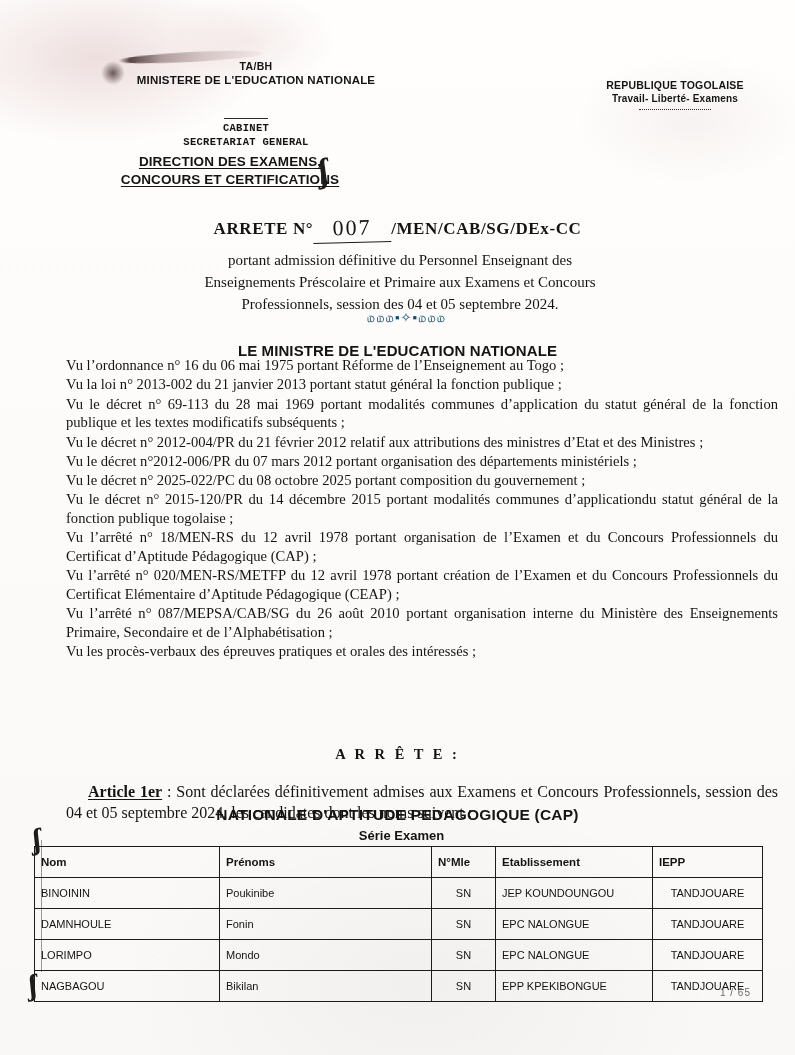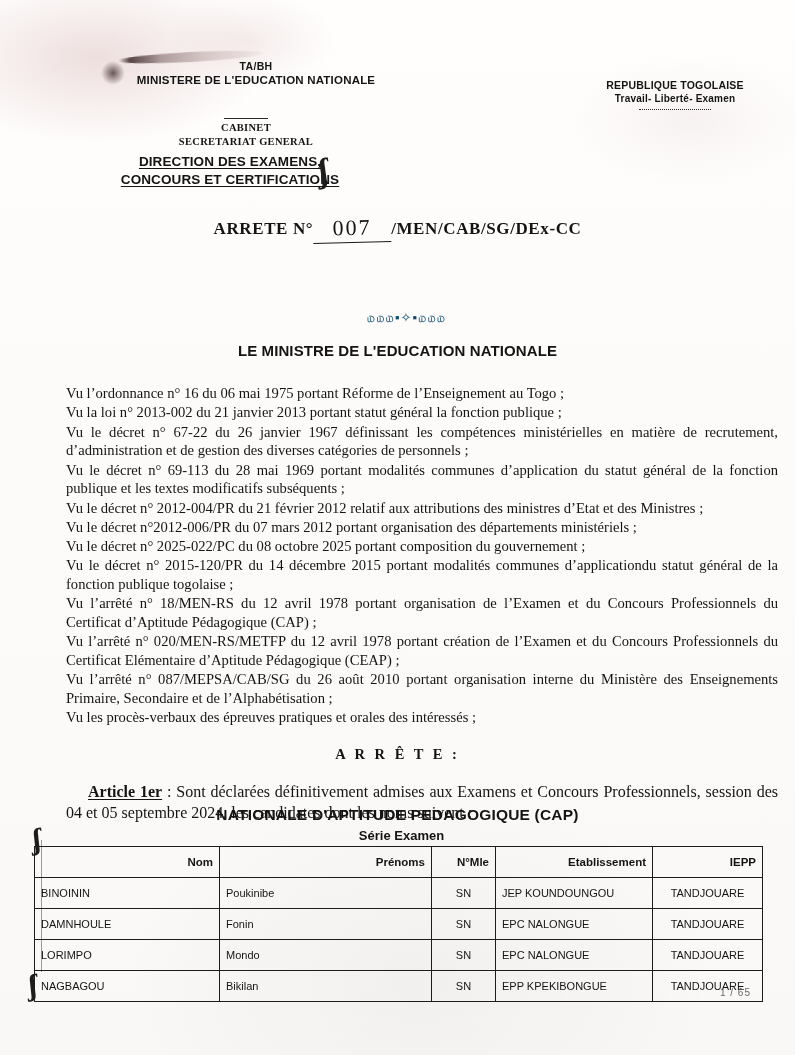--- a/index.html
+++ b/index.html
@@ -75,21 +75,21 @@
     width: 72px;
     border-top: 1.6px dotted #2a2a2a;
     height: 0;
   }
 
   .hdr-cabinet {
     position: absolute;
     left: 96px; top: 118px;
     width: 300px;
     text-align: center;
-    font-family: Liberation Serif, serif;
+    font-family: Liberation Mono, monospace;
     font-weight: bold;
     line-height: 1.35;
   }
   .rule-short {
     width: 44px;
     border-top: 1.5px solid #2a2a2a;
     margin: 0 auto 2px;
   }
   .hdr-cab { font-size: 10.5px; letter-spacing: 0.3px; }
   .hdr-sg { font-size: 10.5px; letter-spacing: 0.3px; }
@@ -171,21 +171,21 @@
     text-align: center;
     font-family: "Liberation Sans", sans-serif;
     font-size: 15px;
     font-weight: bold;
     letter-spacing: 0.1px;
   }
 
   
   .body-block {
     position: absolute;
-    left: 66px; top: 384px;
+    left: 66px; top: 356px;
     width: 712px;
     font-size: 14.6px;
     line-height: 1.285;
     text-align: justify;
   }
   .body-block p {
     margin: 0 0 0.5px 0;
     text-indent: 0;
   }
   .body-block p.nojust { text-align: left; }
@@ -248,21 +248,21 @@
     font-family: "Liberation Sans", sans-serif;
     table-layout: fixed;
   }
   table.roster th, table.roster td {
     border: 1.2px solid #1c1c1c;
     padding: 5px 6px;
     font-size: 11px;
     height: 20px;
   }
   table.roster th {
-    text-align: right;
+    text-align: left;
     font-weight: bold;
     font-size: 11.5px;
   }
   td.c-nom   { text-align: left; font-size: 12.5px; padding-left: 7px; margin-left: 45px; }
   td.c-pre   { text-align: left; font-size: 12.5px; padding-left: 9px; }
   td.c-mle   { text-align: center; font-size: 11px; }
   td.c-eta   { text-align: left; font-size: 10.5px; padding-left: 8px; }
   td.c-iepp  { text-align: center; font-size: 10.5px; }
 
   col.w-nom  { width: 185px; }
@@ -297,50 +297,54 @@
   <div class="scan-smudge"></div>
   <div class="scan-smudge2"></div>
 
   <div class="hdr-left">
     <div class="hdr-ta">TA/BH</div>
     <div class="hdr-min">MINISTERE DE L'EDUCATION NATIONALE</div>
   </div>
 
   <div class="hdr-right">
     <div class="hdr-rep">REPUBLIQUE TOGOLAISE</div>
-    <div class="hdr-devise">Travail- Liberté- Examen</div>
+    <div class="hdr-devise">Travail- Liberté- Examens</div>
     <div class="dash-rule"></div>
   </div>
 
   <div class="hdr-cabinet">
     <div class="rule-short"></div>
     <div class="hdr-cab">CABINET</div>
     <div class="hdr-sg">SECRETARIAT GENERAL</div>
   </div>
 
   <div class="hdr-direction">
     <div>DIRECTION DES EXAMENS,</div>
     <div>CONCOURS ET CERTIFICATIONS</div>
   </div>
 
   <div class="paraph paraph-hdr">ʃ</div>
 
   <div class="arrete-line">
     <span>ARRETE N°</span><span class="arrete-num">007</span><span>/MEN/CAB/SG/DEx-CC</span>
   </div>
 
+  <div class="arrete-sub">
+    <div>portant admission définitive du Personnel Enseignant des</div>
+    <div>Enseignements Préscolaire et Primaire aux Examens et Concours</div>
+    <div>Professionnels, session des 04 et 05 septembre 2024.</div>
+  </div>
 
   <div class="ornament">௰௰௰▪✧▪௰௰௰</div>
 
   <div class="ministre-title">LE MINISTRE DE L'EDUCATION NATIONALE</div>
 
   <div class="body-block">
     <p>Vu l’ordonnance n° 16 du 06 mai 1975 portant Réforme de l’Enseignement au Togo ;</p>
     <p>Vu la loi n° 2013-002 du 21 janvier 2013 portant statut général la fonction publique ;</p>
-    <p>Vu le décret n° 67-22 du 26 janvier 1967 définissant les compétences ministérielles en matière de recrutement, d’administration et de gestion des diverses catégories de personnels ;</p>
     <p>Vu le décret n° 69-113 du 28 mai 1969 portant modalités communes d’application du statut général de la fonction publique et les textes modificatifs subséquents ;</p>
     <p>Vu le décret n° 2012-004/PR du 21 février 2012 relatif aux attributions des ministres d’Etat et des Ministres ;</p>
     <p class="nojust">Vu le décret n°2012-006/PR du 07 mars 2012 portant organisation des départements ministériels ;</p>
     <p class="nojust">Vu le décret n° 2025-022/PC du 08 octobre 2025 portant composition du gouvernement ;</p>
     <p>Vu le décret n° 2015-120/PR du 14 décembre 2015 portant modalités communes d’applicationdu statut général de la fonction publique togolaise ;</p>
     <p>Vu l’arrêté n° 18/MEN-RS du 12 avril 1978 portant organisation de l’Examen et du Concours Professionnels du Certificat d’Aptitude Pédagogique (CAP) ;</p>
     <p>Vu l’arrêté n° 020/MEN-RS/METFP du 12 avril 1978 portant création de l’Examen et du Concours Professionnels du Certificat Elémentaire d’Aptitude Pédagogique (CEAP) ;</p>
     <p>Vu l’arrêté n° 087/MEPSA/CAB/SG du 26 août 2010 portant organisation interne du Ministère des Enseignements Primaire, Secondaire et de l’Alphabétisation ;</p>
     <p class="nojust">Vu les procès-verbaux des épreuves pratiques et orales des intéressés ;</p>
   </div>

